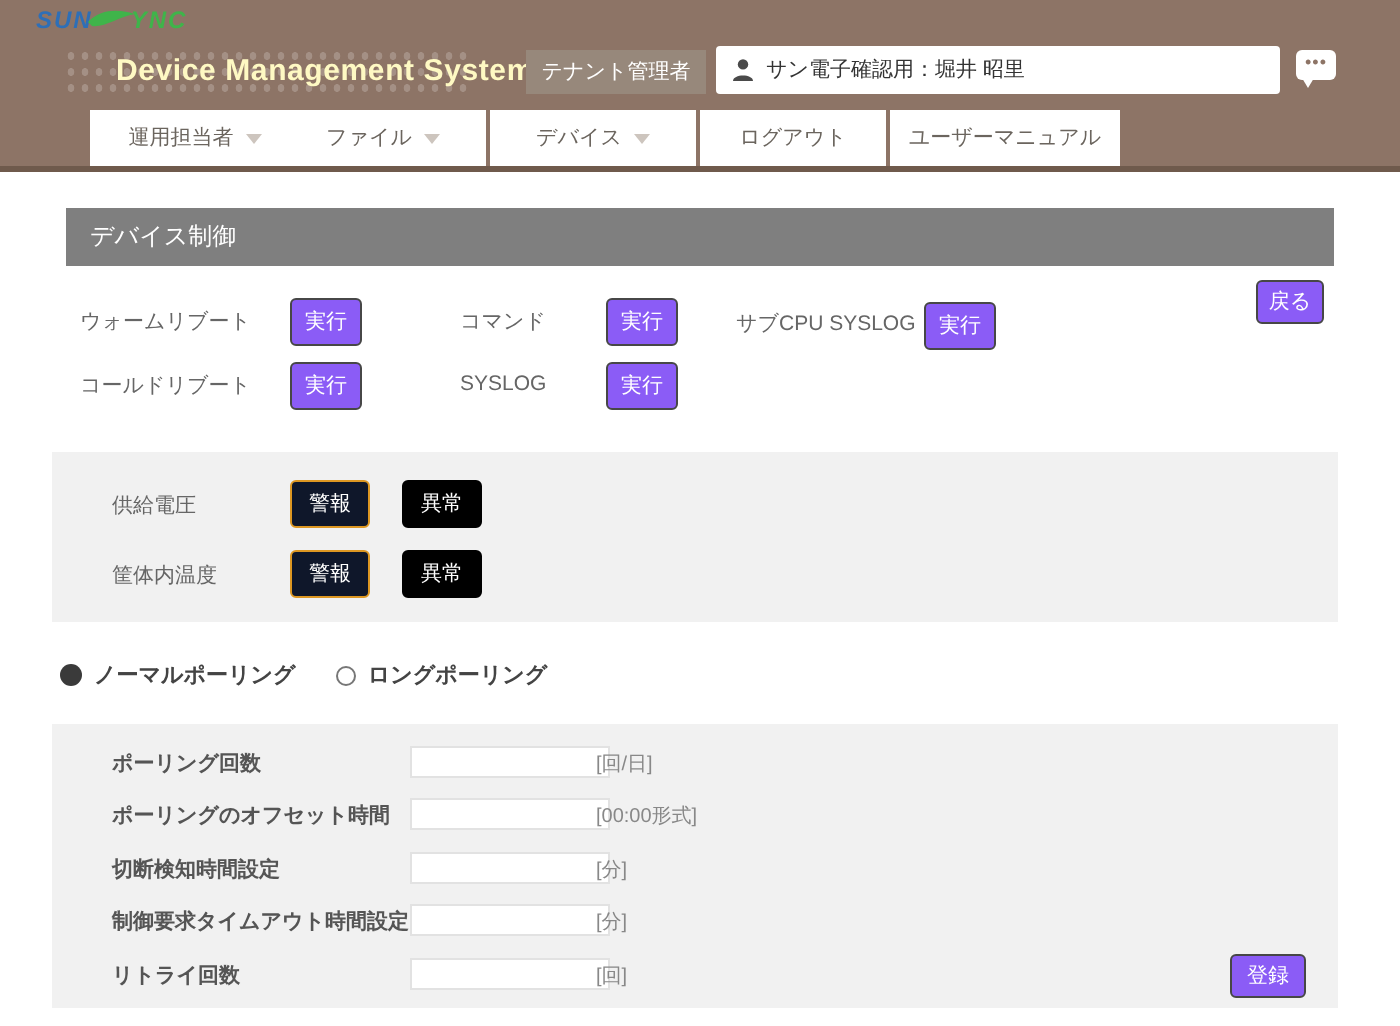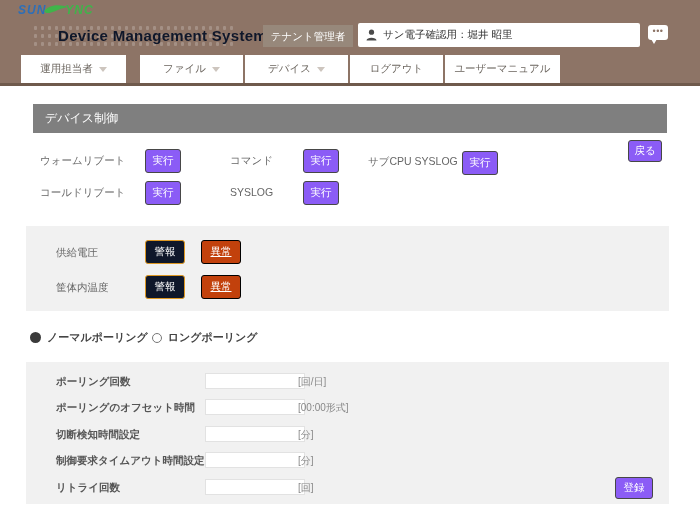--- a/index.html
+++ b/index.html
@@ -11,21 +11,21 @@
   .header-underline { position:absolute; left:0; top:83px; width:700px; height:3px; background:#6f5a4c; }
 
   .logo { position:absolute; left:18px; top:3px; display:flex; align-items:center; font-style:italic; font-weight:bold; font-size:12px; letter-spacing:1px; }
   .logo .sun { color:#2e6fb7; }
   .logo .ync { color:#3fb44a; }
   .logo svg { margin:0 -3px 0 -2px; }
 
   .dots { position:absolute; left:32px; top:24px; width:203px; height:24px;
           background-image:radial-gradient(rgba(255,255,255,0.20) 1.6px, transparent 1.8px);
           background-size:7px 8px; }
-  .app-title { position:absolute; left:58px; top:27px; color:#0f172a; font-size:15px; font-weight:600; letter-spacing:0.3px; }
+  .app-title { position:absolute; left:58px; top:27px; color:#fef9c3; font-size:15px; font-weight:600; letter-spacing:0.3px; }
 
   .role-badge { position:absolute; left:263px; top:25px; width:90px; height:22px; background:#97887b;
                 color:#ffffff; font-size:10.5px; text-align:center; line-height:22px; }
 
   .user-box { position:absolute; left:358px; top:23px; width:282px; height:24px; background:#ffffff;
               border-radius:2px; display:flex; align-items:center; gap:6px; padding:0 8px;
               font-size:10.5px; color:#333333; cursor:pointer; }
 
   .chat { position:absolute; left:648px; top:25px; width:20px; height:15px; background:#ffffff;
           border-radius:3px; color:#8d7466; cursor:pointer; }
@@ -48,24 +48,24 @@
   .cmd-label { position:absolute; font-size:10.5px; color:#666666; white-space:nowrap; }
   .btn-dark { position:absolute; background:#8b5cf6; border:1px solid #474747; border-radius:3px;
               color:#ffffff; font-size:10.5px; text-align:center; cursor:pointer; padding:0; font-family:inherit; }
 
   
   .alarm-panel { position:absolute; left:26px; top:226px; width:643px; height:85px; background:#f1f1f1;padding-left:48px; }
   .alarm-label { position:absolute; left:30px; font-size:10.5px; color:#666666; }
   .btn-warn, .btn-error { position:absolute; width:40px; height:24px; border-radius:3px; color:#ffffff;
                           font-size:10.5px; text-align:center; cursor:pointer; padding:0; font-family:inherit; }
   .btn-warn  { background:#0f172a; border:1px solid #dd9722; }
-  .btn-error { background:#c2410c; border:1px solid #000000;text-decoration:underline; }
+  .btn-error { background:#000000; border:1px solid #000000; }
 
   
-  .polling-row { position:absolute; left:30px; top:330px; display:flex; align-items:center; gap:4px;
+  .polling-row { position:absolute; left:30px; top:330px; display:flex; align-items:center; gap:20px;
                  font-size:11px; color:#444444; font-weight:bold; }
   .radio-option { display:flex; align-items:center; gap:6px; cursor:pointer; }
   .radio-dot { width:11px; height:11px; border-radius:50%; background:#3a3a3a; }
   .radio-circle { width:10px; height:10px; border-radius:50%; border:1.5px solid #777777; background:#ffffff; }
 
   
   .form-panel { position:absolute; left:26px; top:362px; width:643px; height:142px; background:#f1f1f1; }
   .field-label { position:absolute; left:30px; font-size:10.5px; color:#555555; font-weight:bold; white-space:nowrap; }
   .field-input { position:absolute; left:179px; width:100px; height:16px; background:#ffffff;
                  border:1px solid #e2e2e2; font-size:10px; padding:0 3px; font-family:inherit; }
@@ -95,21 +95,21 @@
         <circle cx="5.5" cy="3.2" r="2.6" fill="#4a4a4a"></circle>
         <path d="M0.5 11.5 C0.5 7.8 10.5 7.8 10.5 11.5 Z" fill="#4a4a4a"></path>
       </svg>
       <span>サン電子確認用：堀井 昭里</span>
     </div>
 
     <div class="chat"></div>
   </div>
   <div class="header-underline"></div>
 
-  <button class="nav-item" style="left:21px;width:105px;">
+  <button class="nav-item" style="left:45px;width:105px;">
     <span>運用担当者</span>
     <span class="caret"></span>
   </button>
   <button class="nav-item" style="left:140px;width:103px;">
     <span>ファイル</span>
     <span class="caret"></span>
   </button>
   <button class="nav-item" style="left:245px;width:103px;">
     <span>デバイス</span>
     <span class="caret"></span>

